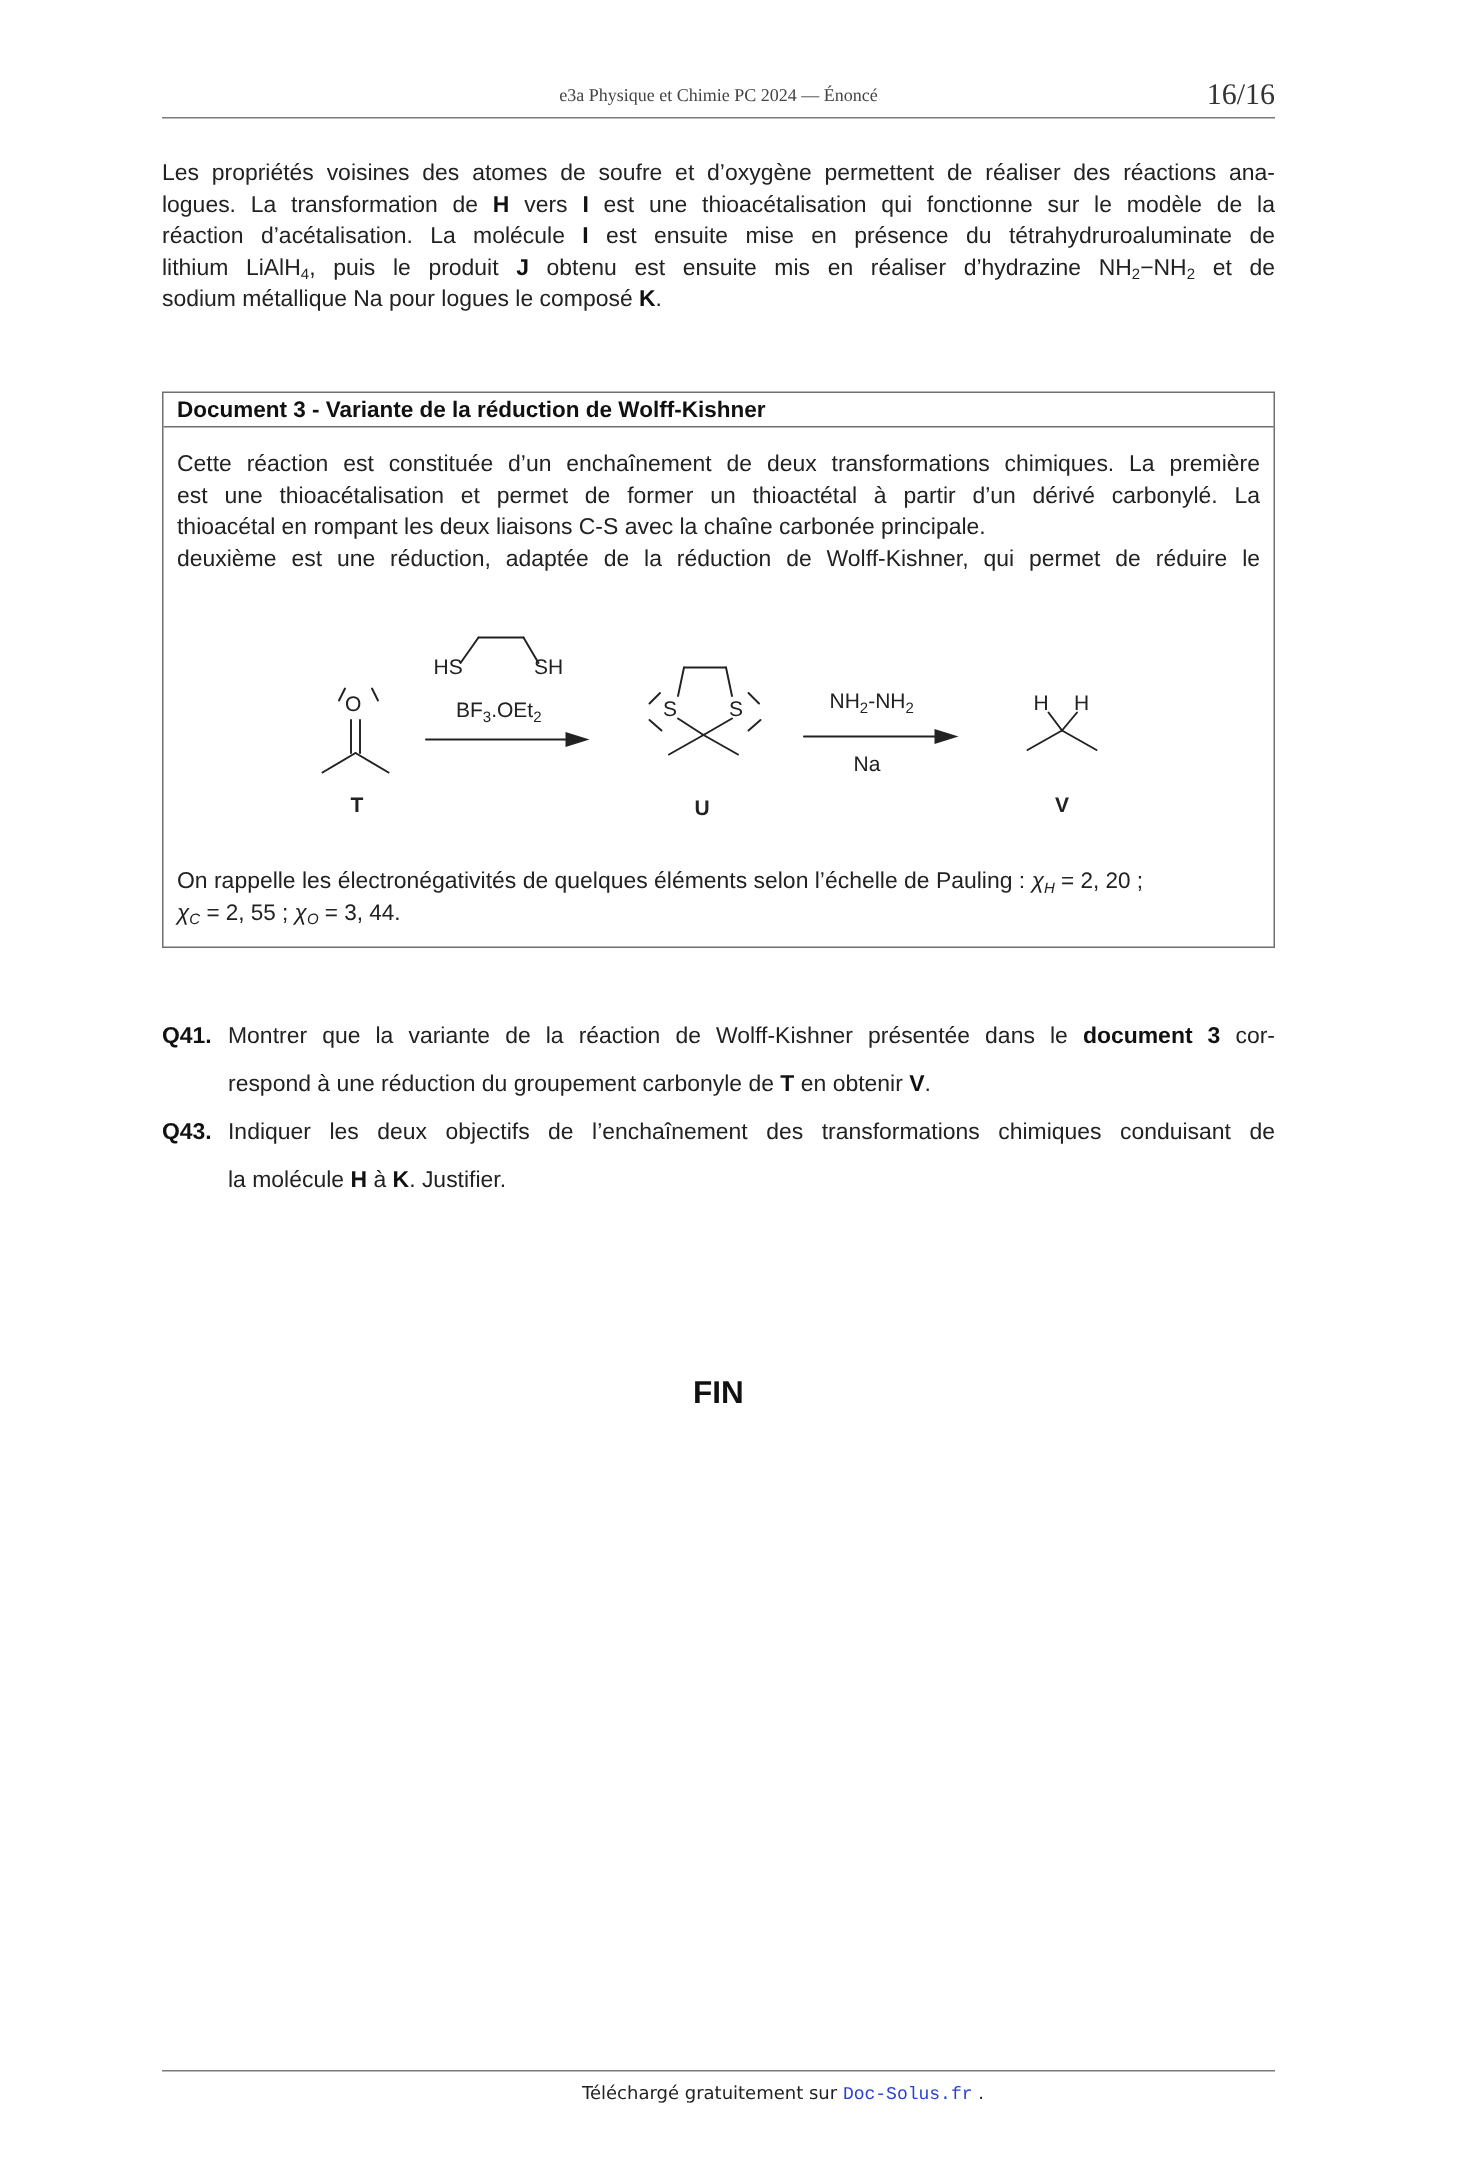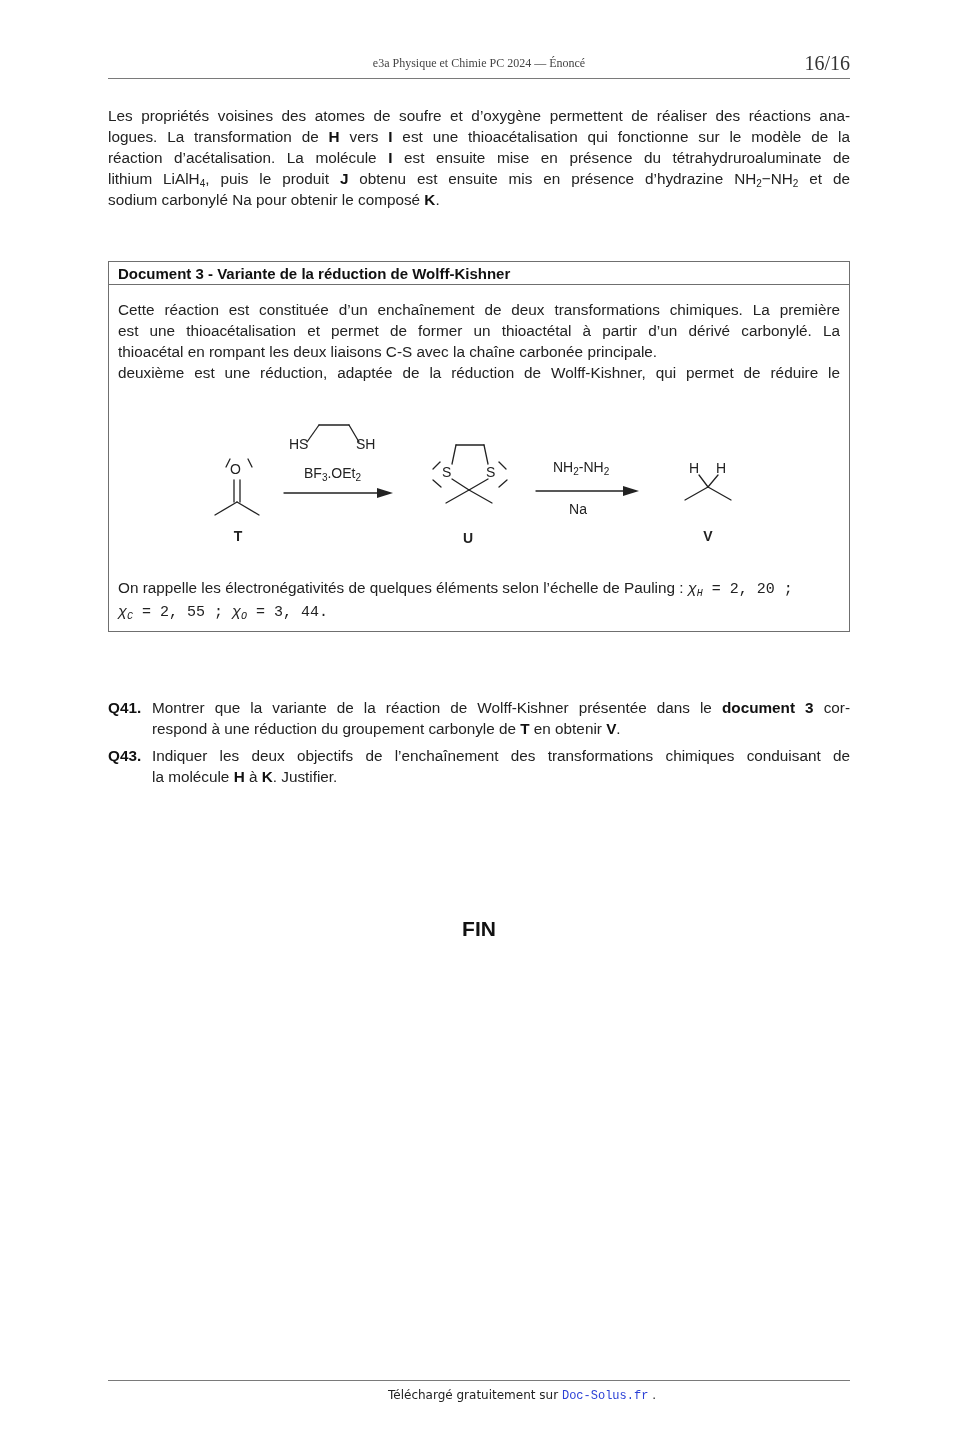--- a/index.html
+++ b/index.html
@@ -16,28 +16,28 @@
     sub { font-size: 10px; vertical-align: -3px; line-height: 0; }
 
     .docbox { position: absolute; left: 108px; top: 261px; width: 740px; height: 369px; border: 1px solid #6f6f6f; }
     .docbox .doc-title { height: 22px; border-bottom: 1px solid #6f6f6f; padding-left: 9px; font-size: 15px; font-weight: bold; line-height: 23px; color: #111; }
     .docbox .doc-text { position: absolute; left: 9px; top: 37px; width: 722px; font-size: 15.3px; line-height: 21px; color: #222; }
     .docbox .doc-text .line { display: block; white-space: nowrap; text-align: justify; text-align-last: justify; }
     .docbox .doc-text .line.last { text-align-last: left; }
     .scheme { position: absolute; left: 0; top: 145px; width: 740px; height: 150px; }
     .doc-note { position: absolute; left: 9px; top: 315px; width: 722px; font-size: 15.3px; line-height: 21px; color: #222; }
     .doc-note .line { display: block; white-space: nowrap; }
-    .math { font-family: Liberation Mono, monospace; font-size: 15px; text-align: center; }
+    .math { font-family: Liberation Sans, sans-serif; font-size: 15px; text-align: center; }
     .math i { font-style: italic; }
     .math sub { font-style: italic; }
 
-    .questions { position: absolute; left: 108px; top: 697px; width: 742px; font-size: 15.3px; line-height: 21px; color: #222; }
+    .questions { position: absolute; left: 108px; top: 669px; width: 742px; font-size: 15.3px; line-height: 21px; color: #222; }
     .q { position: relative; padding-left: 44px; margin-bottom: 6px; }
     .q .qnum { position: absolute; left: 0; top: 0; font-weight: bold; color: #111; }
-    .q .line { display: block; white-space: nowrap; text-align: justify; text-align-last: justify; }
+    .q .line { display: block; white-space: nowrap; text-align: justify; text-align-last: justify; margin-top: 11px; }
     .q .line.last { text-align-last: left; }
 
     .fin { position: absolute; left: 0; width: 958px; top: 917px; text-align: center; font-weight: bold; font-size: 21px; color: #111; }
 
     .footer-rule { position: absolute; left: 108px; top: 1380px; width: 742px; border-top: 1px solid #7a7a7a; }
     .footer { position: absolute; left: 0; width: 958px; top: 1388px; text-align: center; font-size: 12px; color: #222; font-family: "DejaVu Sans", sans-serif; padding-left: 43px; }
     .footer .link { color: #2a3fd6; font-family: "Liberation Mono", "DejaVu Sans Mono", monospace; text-decoration: none; }
 
     svg text { font-family: "Liberation Sans", sans-serif; fill: #222; }
   </style>
@@ -46,22 +46,22 @@
 
 <div class="header">
   <span class="title">e3a Physique et Chimie PC 2024 — Énoncé</span>
   <span class="page">16/16</span>
 </div>
 
 <div class="para">
   <span class="line"><span>Les propriétés voisines des atomes de soufre et d’oxygène permettent de réaliser des réactions ana-</span></span>
   <span class="line"><span>logues. La transformation de </span><b>H</b><span> vers </span><b>I</b><span> est une thioacétalisation qui fonctionne sur le modèle de la</span></span>
   <span class="line"><span>réaction d’acétalisation. La molécule </span><b>I</b><span> est ensuite mise en présence du tétrahydruroaluminate de</span></span>
-  <span class="line"><span>lithium LiAlH</span><sub>4</sub><span>, puis le produit </span><b>J</b><span> obtenu est ensuite mis en présence d’hydrazine NH</span><sub>2</sub><span>−NH</span><sub>2</sub><span> et de</span></span>
-  <span class="line last"><span>sodium carbonylé Na pour obtenir le composé </span><b>K</b><span>.</span></span>
+  <span class="line"><span>lithium LiAlH</span><sub>4</sub><span>, puis le produit </span><b>J</b><span> obtenu est ensuite mis en réaliser d’hydrazine NH</span><sub>2</sub><span>−NH</span><sub>2</sub><span> et de</span></span>
+  <span class="line last"><span>sodium métallique Na pour logues le composé </span><b>K</b><span>.</span></span>
 </div>
 
 <div class="docbox">
   <div class="doc-title">Document  3 - Variante de la réduction de Wolff-Kishner</div>
   <div class="doc-text">
     <span class="line">Cette réaction est constituée d’un enchaînement de deux transformations chimiques. La première</span>
     <span class="line">est une thioacétalisation et permet de former un thioactétal à partir d’un dérivé carbonylé. La</span>
     <span class="line last">thioacétal en rompant les deux liaisons C-S avec la chaîne carbonée principale.</span>
     <span class="line">deuxième est une réduction, adaptée de la réduction de Wolff-Kishner, qui permet de réduire le</span>
   </div>

